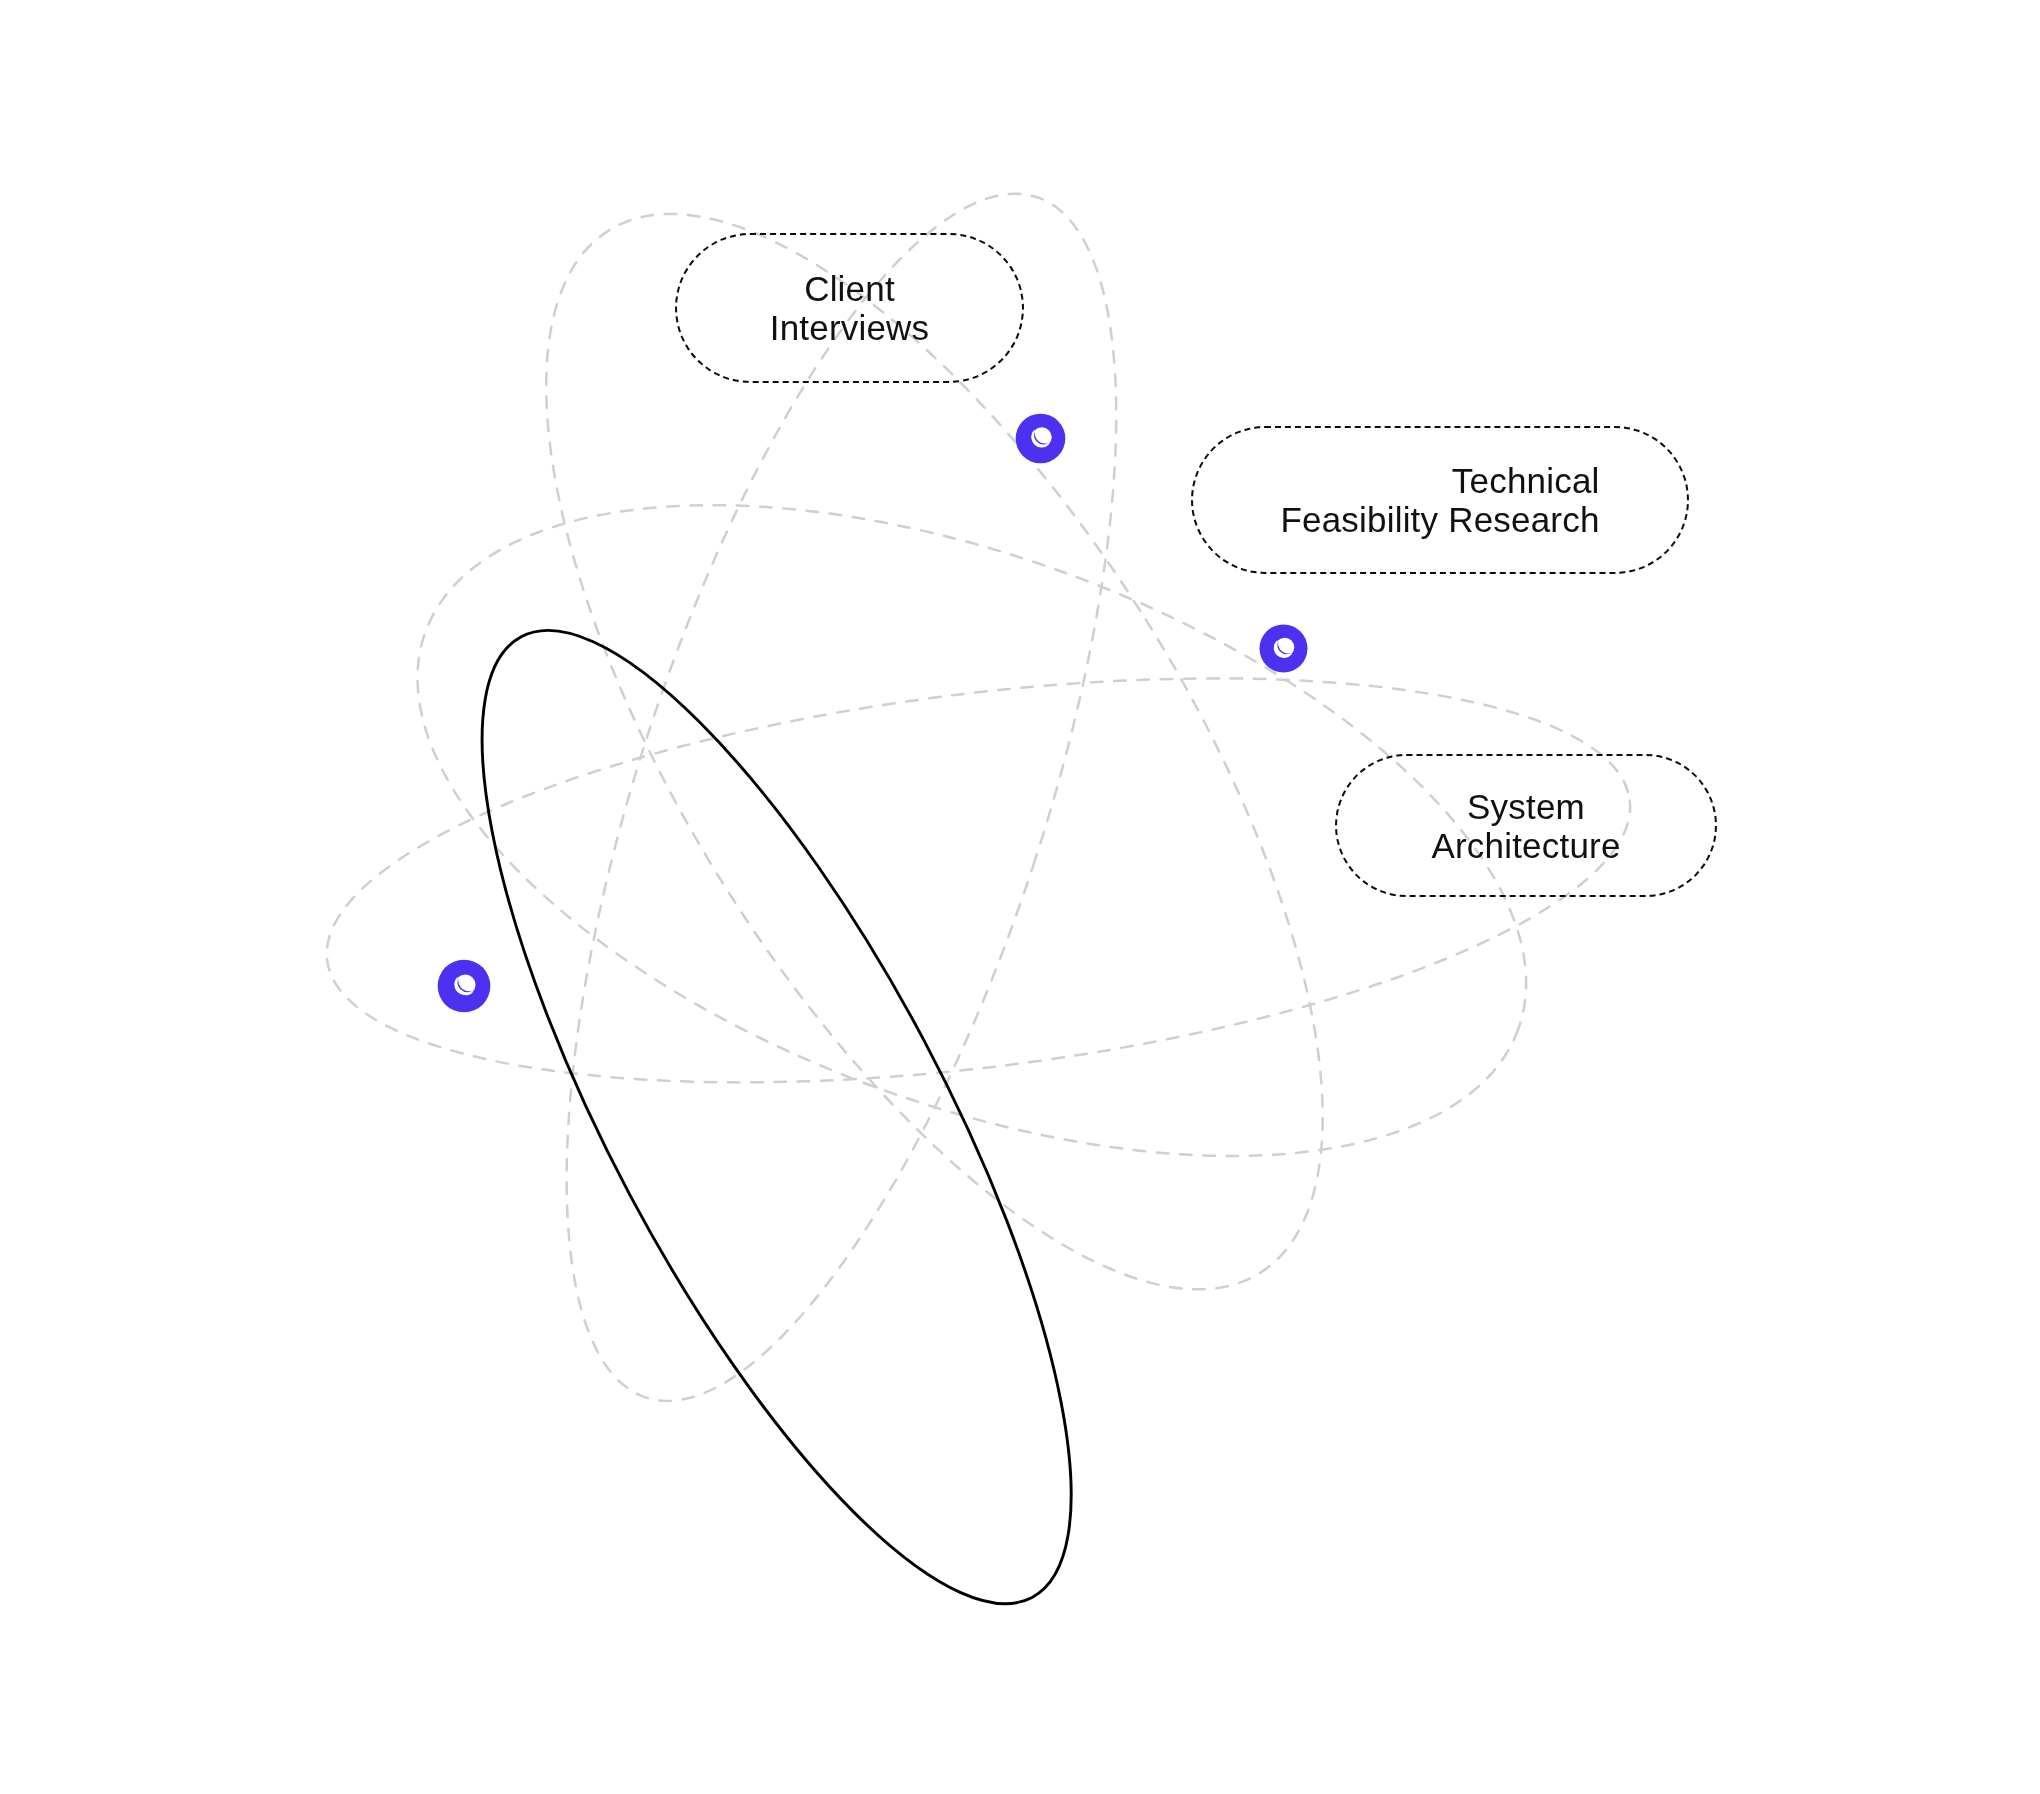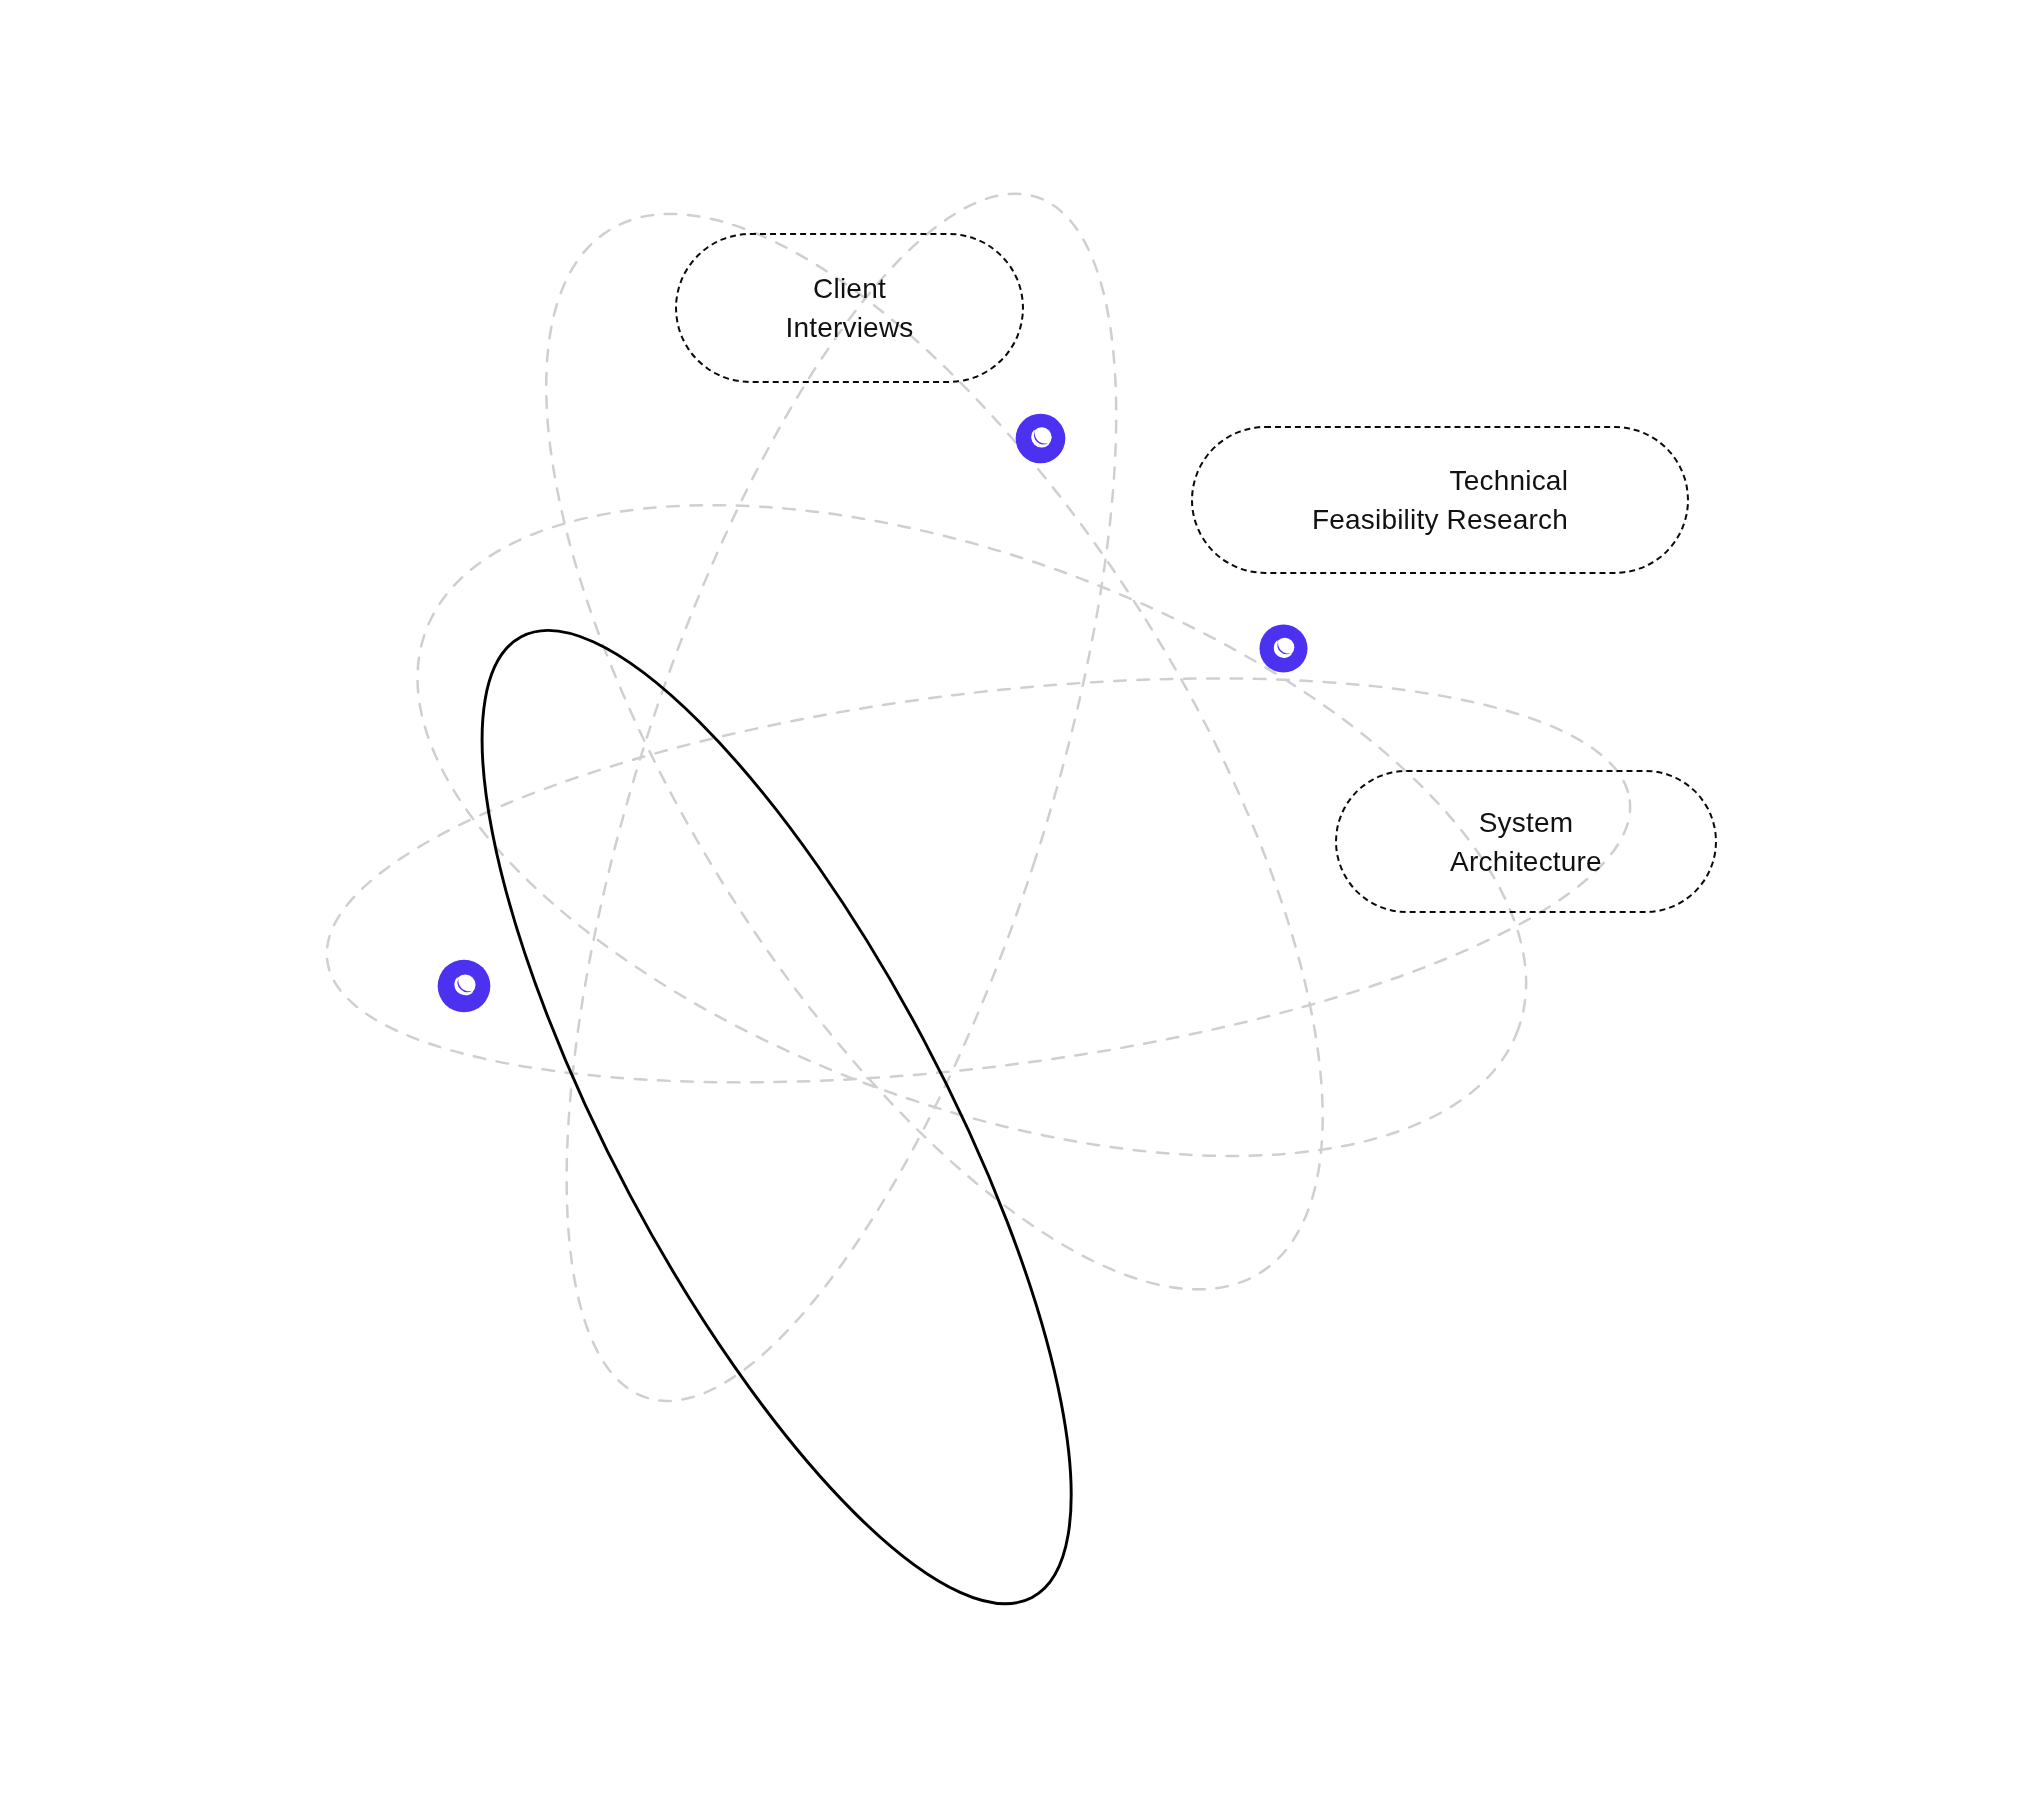--- a/index.html
+++ b/index.html
@@ -31,21 +31,21 @@
     box-sizing: border-box;
     display: flex;
     align-items: center;
     justify-content: center;
     text-align: center;
     background: transparent;
     border: 2.5px dashed #0a0a0a;
     border-radius: 830px;
     color: #111111;
     font-family: "Liberation Sans", sans-serif;
-    font-size: 28px;
+    font-size: 35px;
     line-height: 39px;
     letter-spacing: 0.2px;
     white-space: pre-line;
     font-weight: 400;
   }
   .node-marker {
     position: absolute;
     width: 0;
     height: 0;
   }
@@ -77,21 +77,21 @@
   <div class="label-pill" style="left:675px; top:233px; width:349px; height:150px;">
     <span>Client
 Interviews</span>
   </div>
 
   <div class="label-pill" style="left:1191px; top:426px; width:498px; height:148px;text-align:right;">
     <span>Technical
 Feasibility Research</span>
   </div>
 
-  <div class="label-pill" style="left:1335px; top:770px; width:382px; height:143px;">
+  <div class="label-pill" style="left:1335px; top:754px; width:382px; height:143px;">
     <span>System
 Architecture</span>
   </div>
 
 
   <div class="node-marker" style="left:1041px; top:439px;">
     <svg width="53" height="53" viewBox="0 0 64 64" xmlns="http://www.w3.org/2000/svg">
       <circle cx="32" cy="32" r="30" fill="#4c31f0"></circle>
       <circle cx="33.5" cy="30.5" r="12" fill="#ffffff"></circle>
       <path d="M 24.2 21.5 A 12.6 12.6 0 1 0 42.6 38.9 A 14.6 14.6 0 0 1 24.2 21.5 Z" fill="#ffffff"></path>

